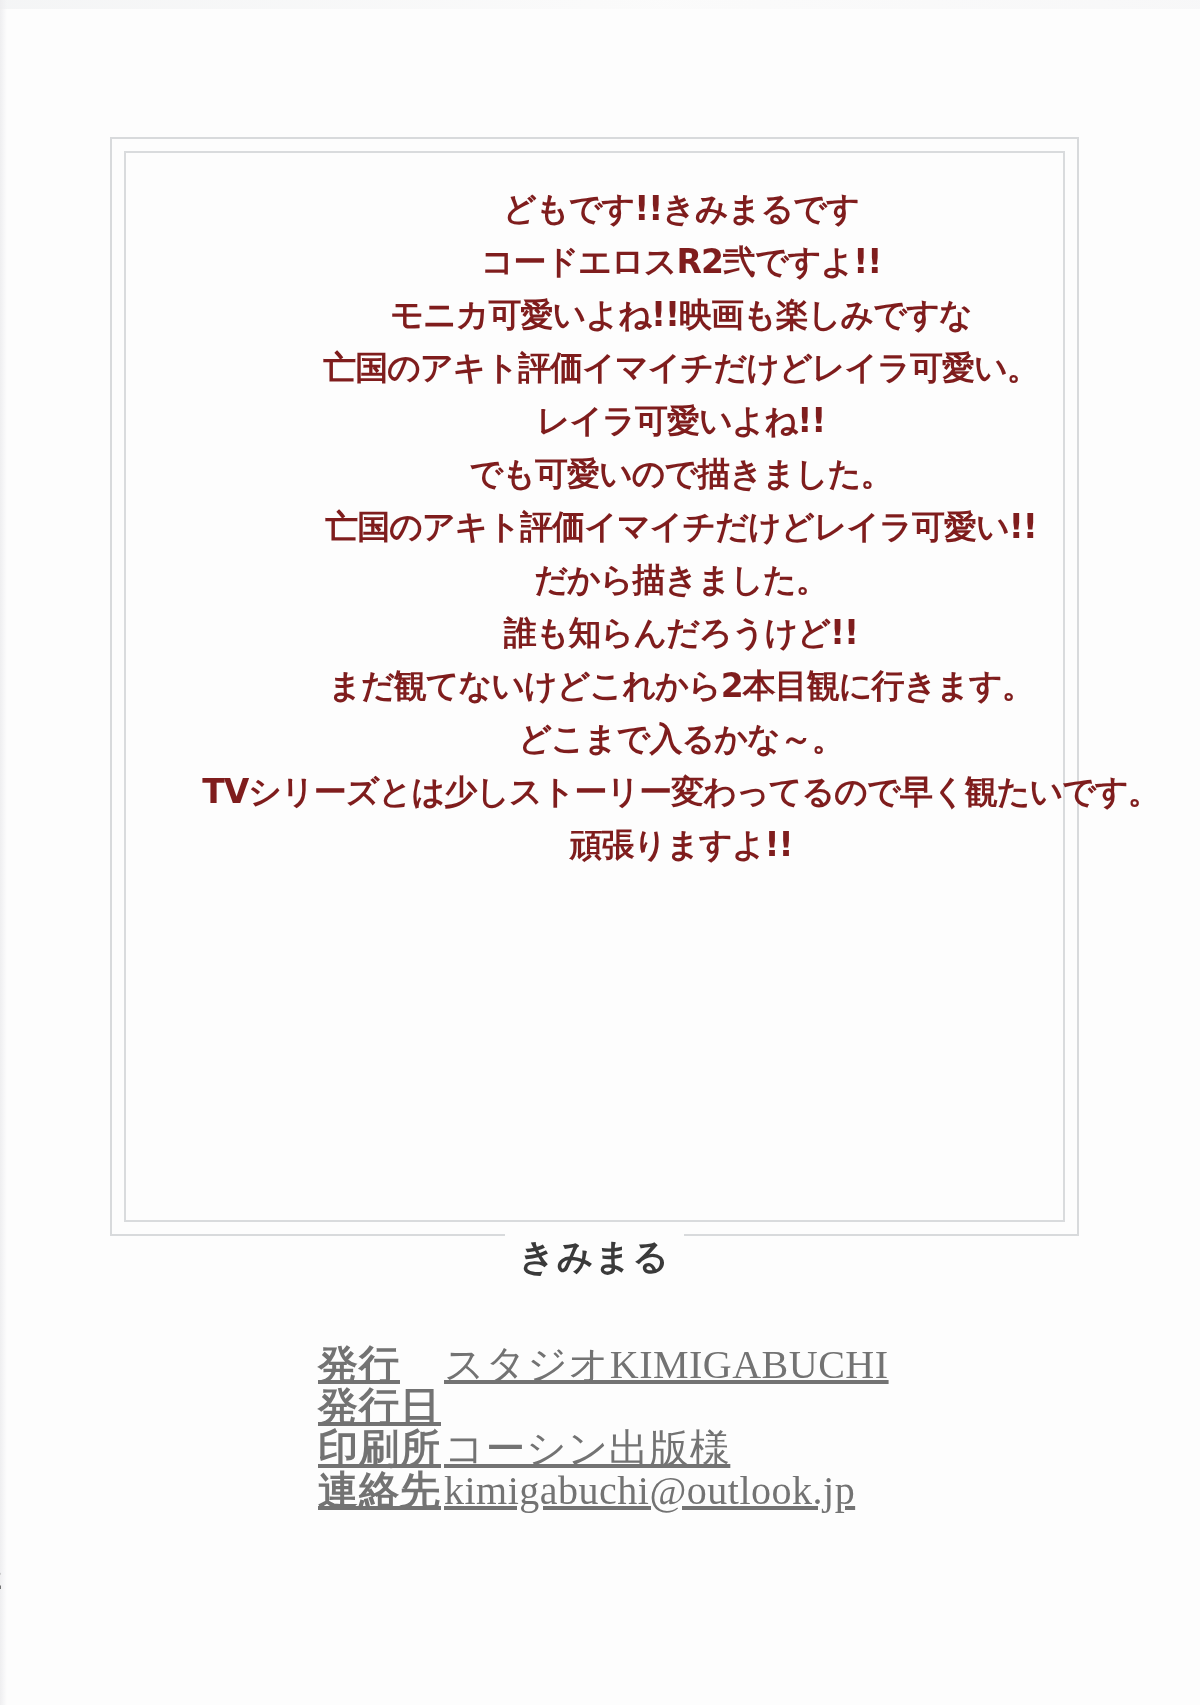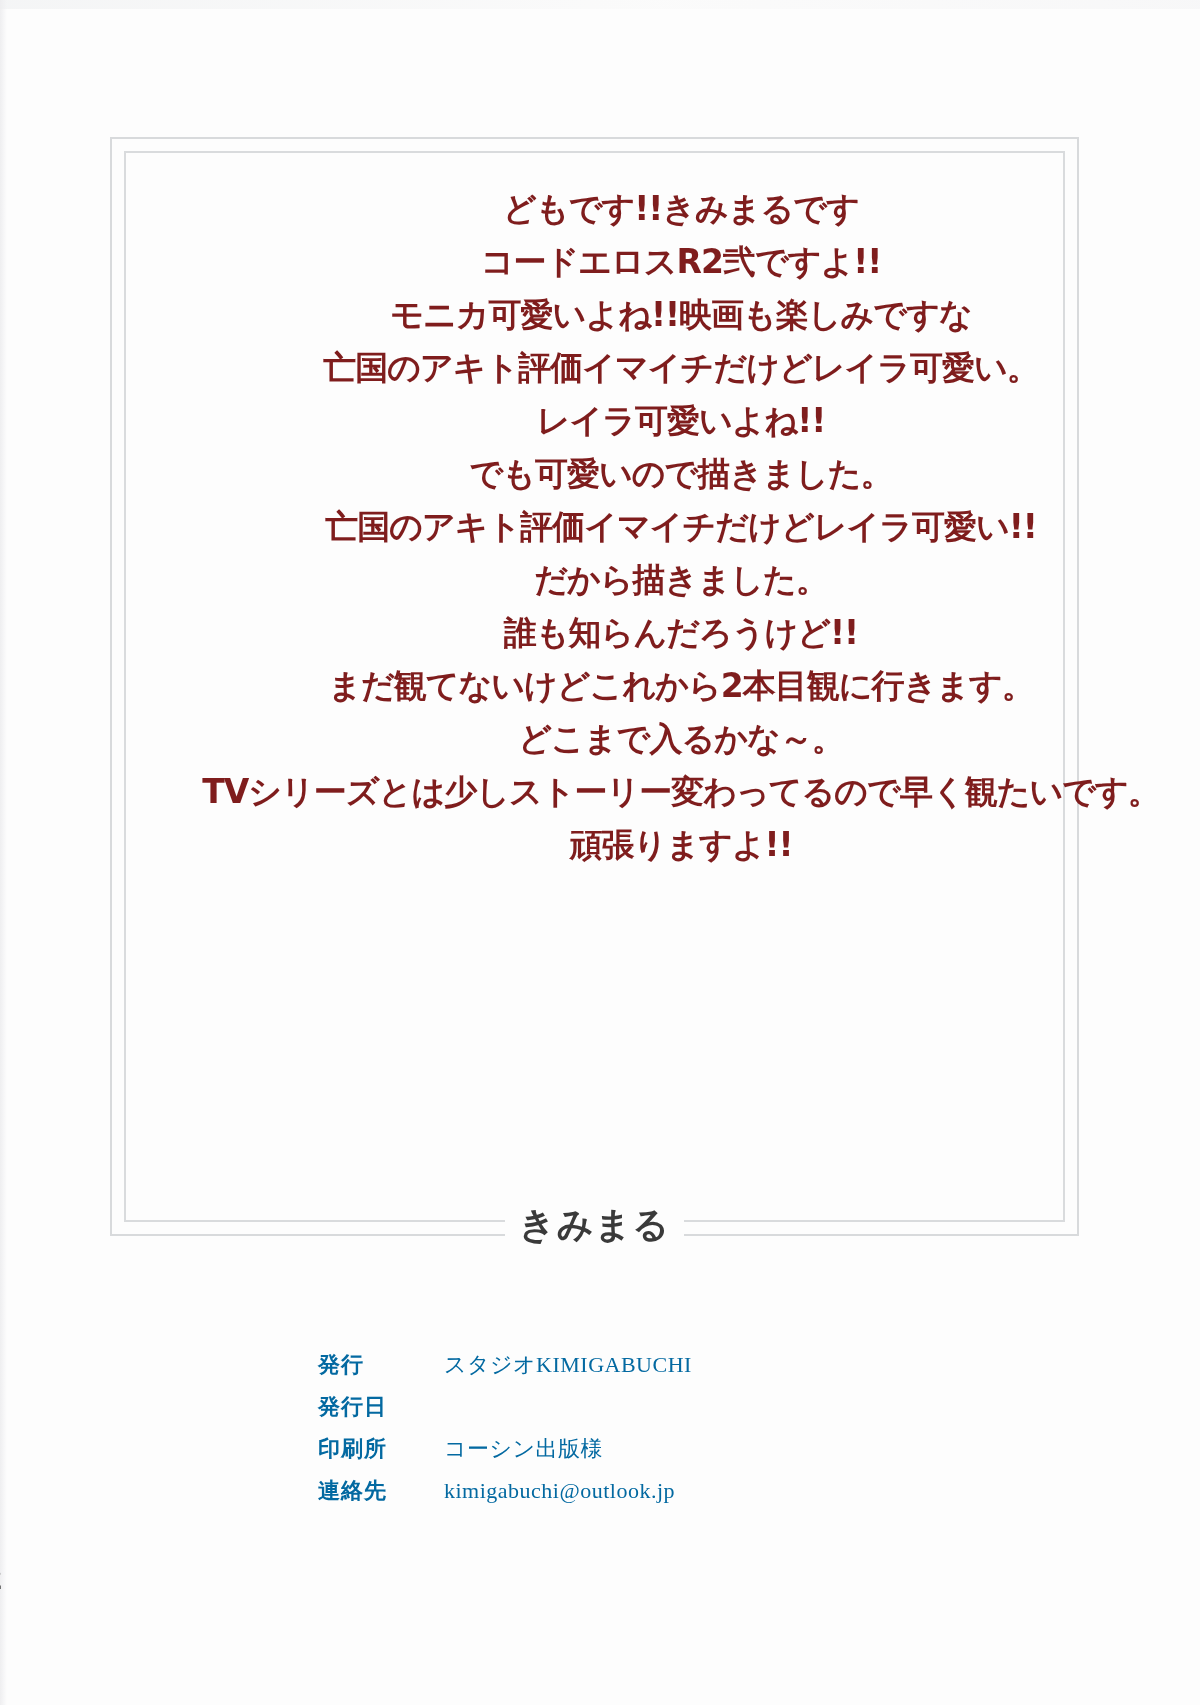--- a/index.html
+++ b/index.html
@@ -71,29 +71,31 @@
   }
   .signature .sig-text {
     display: inline-block;
     background: #fdfdfd;
     padding: 0 14px;
     color: #3a3a3a;
     font-size: 36px;
     font-weight: bold;
     letter-spacing: 1px;
     line-height: 46px;
+    margin-top: 32px;
   }
   
   .colophon {
     position: absolute;
     left: 318px; top: 1344px;
-    color: #0369a1;
+    color: #737373;
     font-family: "Liberation Serif", "DejaVu Serif", serif;
-    font-size: 22px;
+    font-size: 40px;
     line-height: 42px;
+    text-decoration: underline;
   }
   .colophon .row {
     display: flex;
     height: 42px;
     white-space: nowrap;
   }
   .colophon .label {
     width: 126px;
     flex: 0 0 126px;
     font-weight: bold;

